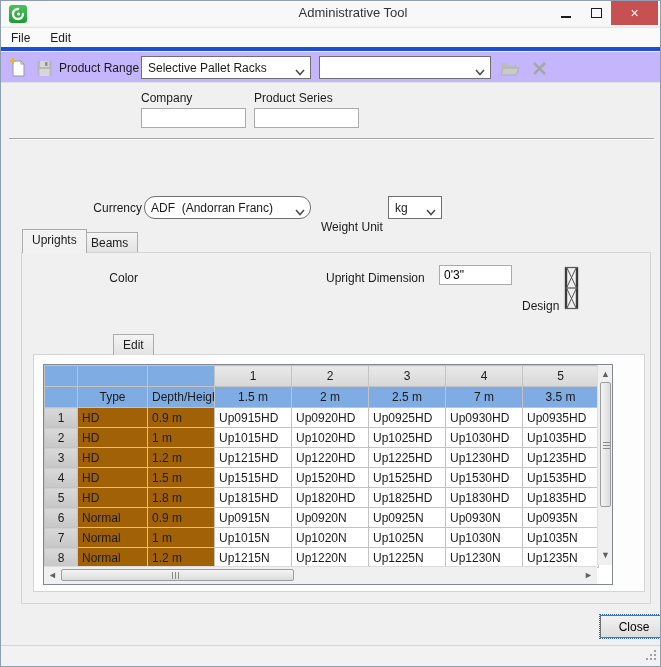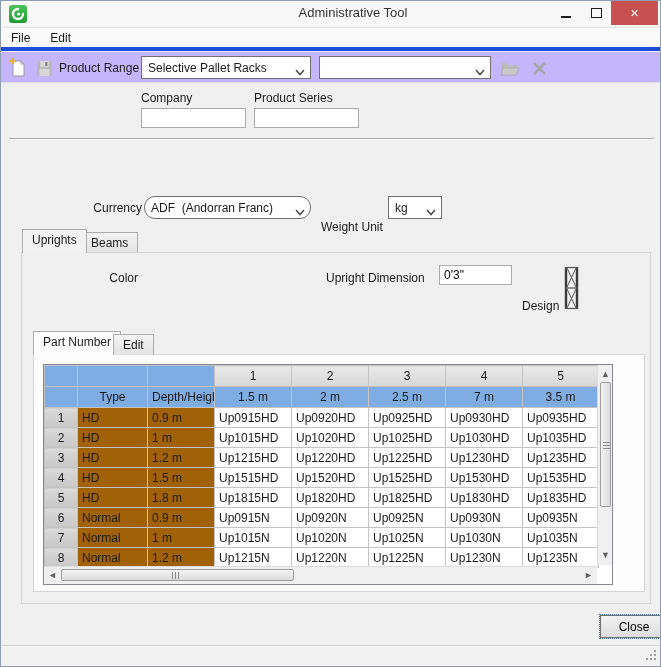--- a/index.html
+++ b/index.html
@@ -197,21 +197,20 @@
       <line x1="2" y1="1.5" x2="15" y2="1.5" stroke="#555" stroke-width="1.2"></line>
       <line x1="2" y1="22" x2="15" y2="22" stroke="#555" stroke-width="1.2"></line>
       <line x1="2" y1="42.5" x2="15" y2="42.5" stroke="#555" stroke-width="1.2"></line>
       <line x1="4" y1="2" x2="13" y2="21" stroke="#555" stroke-width="1"></line>
       <line x1="13" y1="2" x2="4" y2="21" stroke="#555" stroke-width="1"></line>
       <line x1="4" y1="23" x2="13" y2="42" stroke="#555" stroke-width="1"></line>
       <line x1="13" y1="23" x2="4" y2="42" stroke="#555" stroke-width="1"></line>
     </svg>
   </span>
 
-  <div class="tab active" style="left:32px; top:330px; background:#fdfdfd; z-index:6;">Part Number</div>
   <div class="tab" style="left:112px; top:333px; z-index:6;">Edit</div>
   <div class="tab-frame inner" style="left:32px; top:353px; width:612px; height:238px; z-index:5;"></div>
 
   <div class="grid-wrap" style="z-index:7;">
     <table class="grid">
       <colgroup>
         <col style="width:33px">
           <col style="width:70px">
           <col style="width:67px">
         <col style="width:77px">

